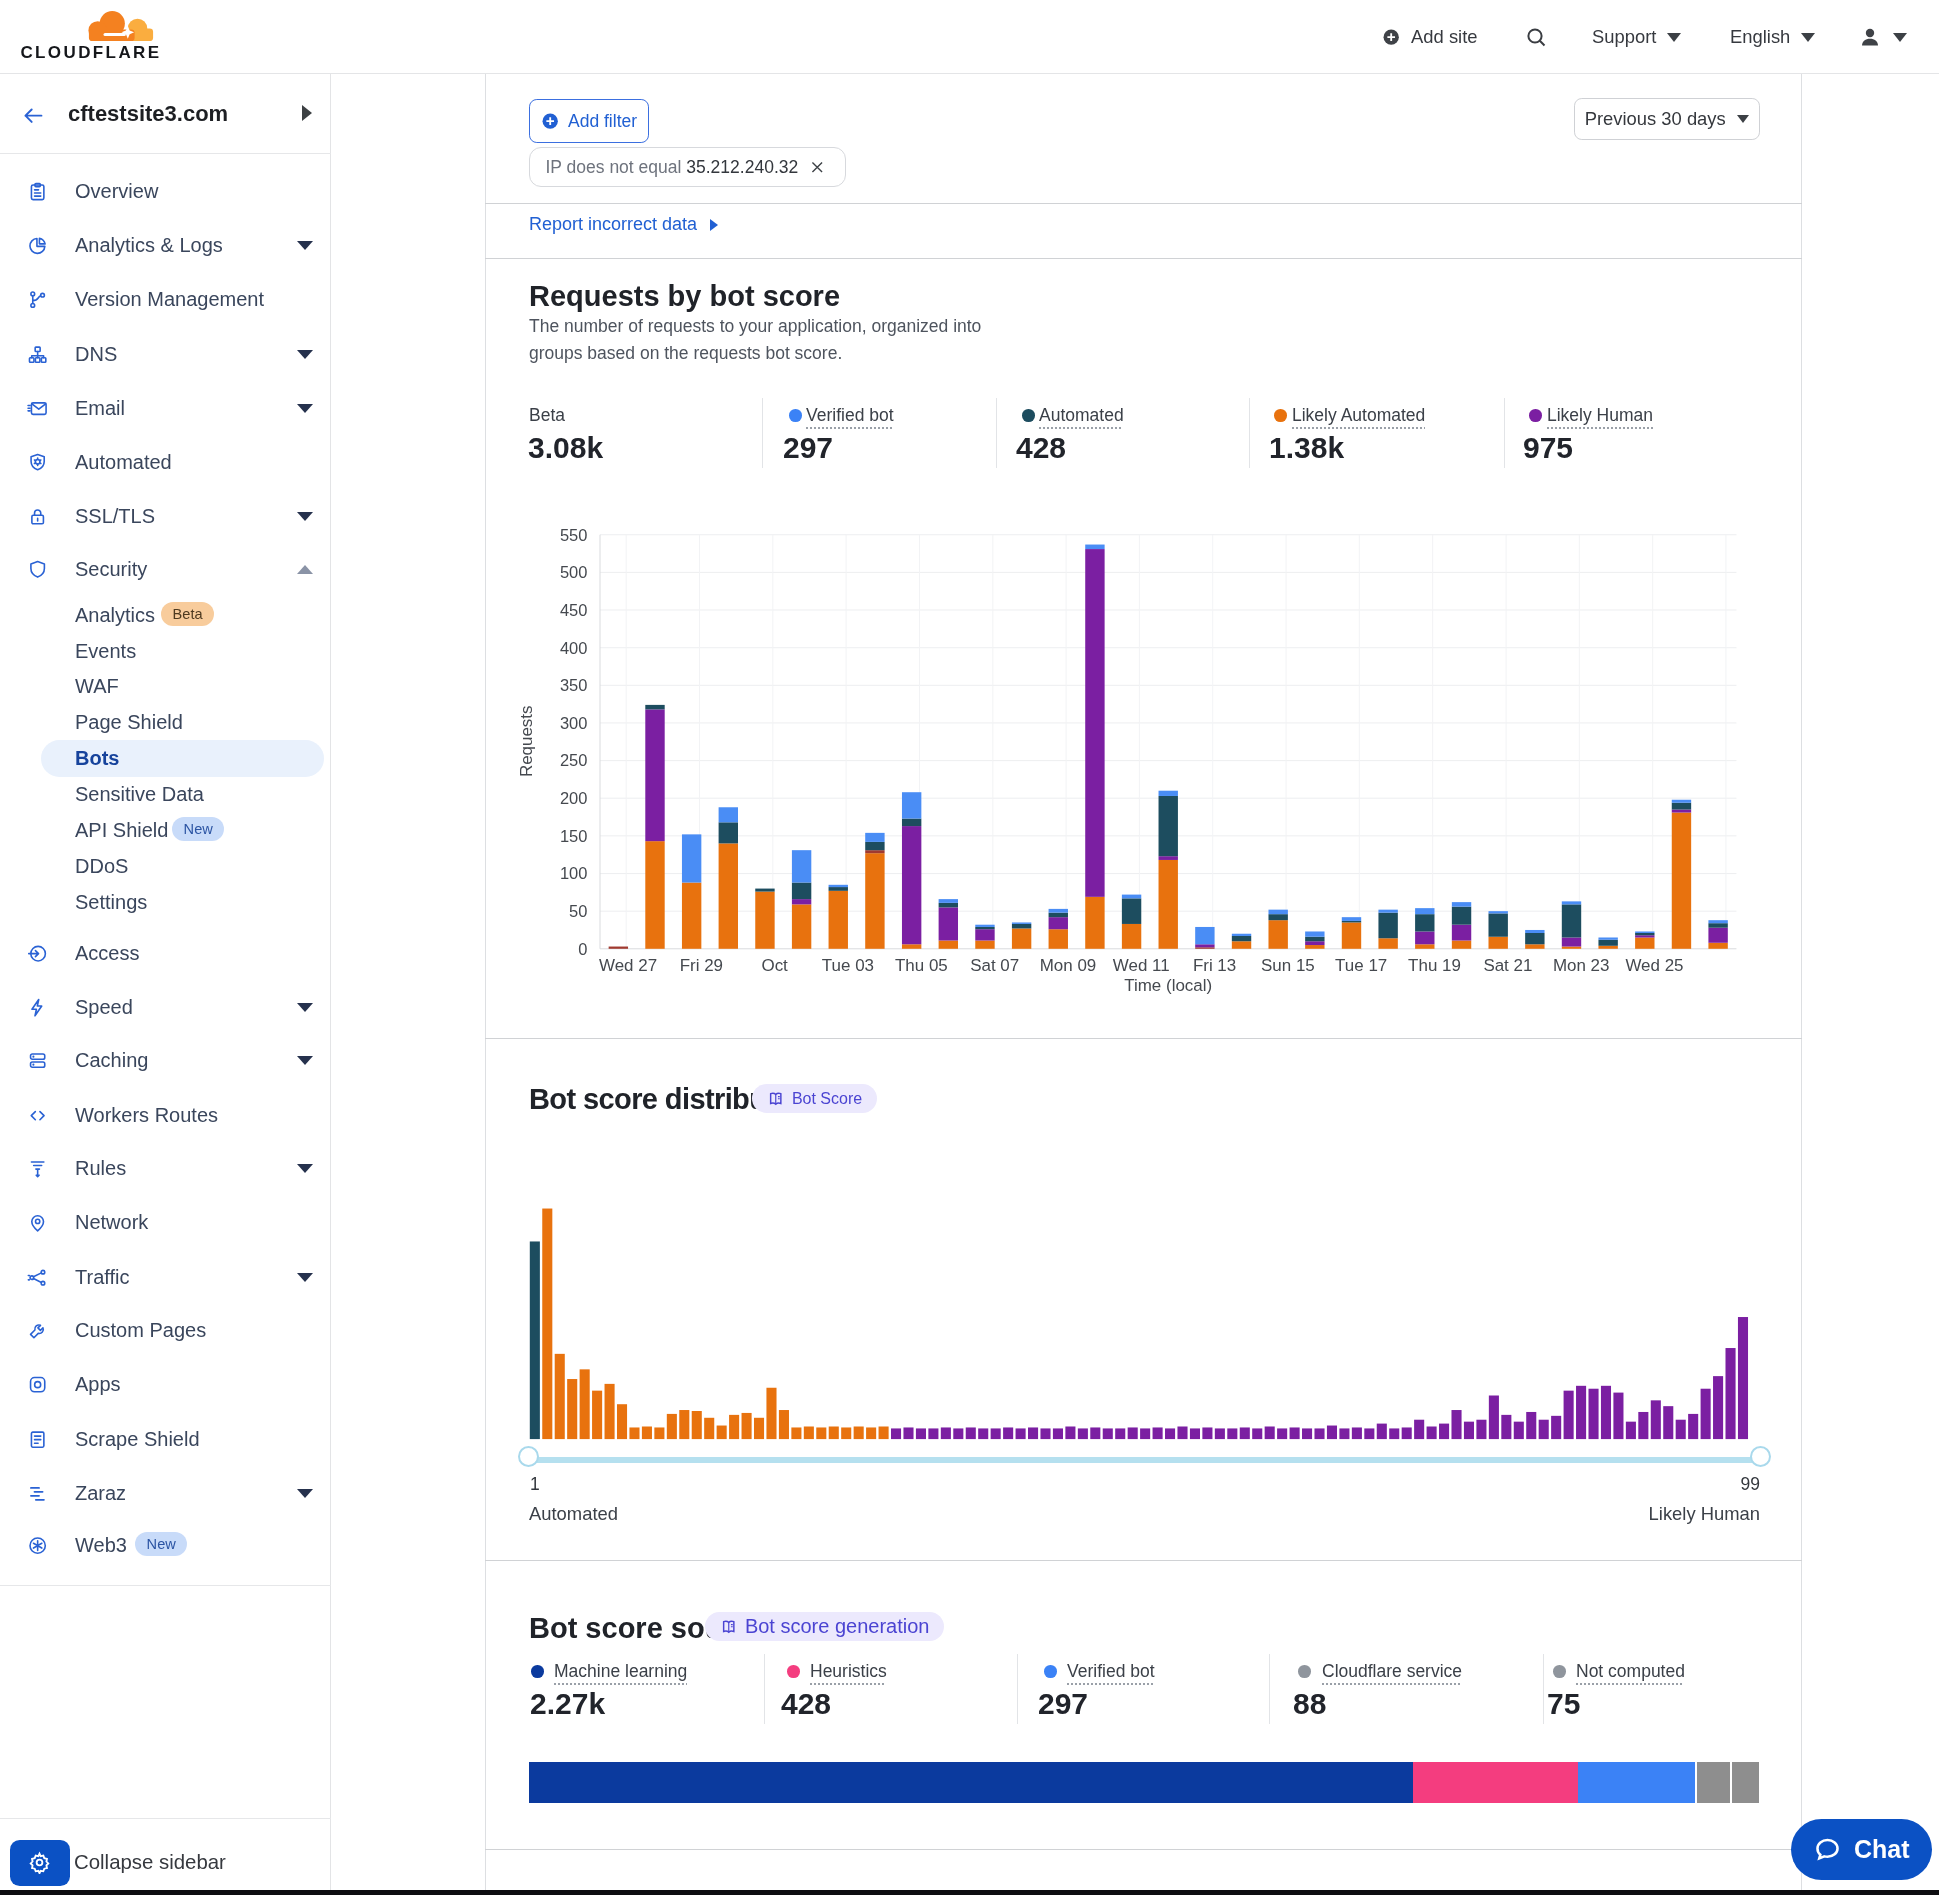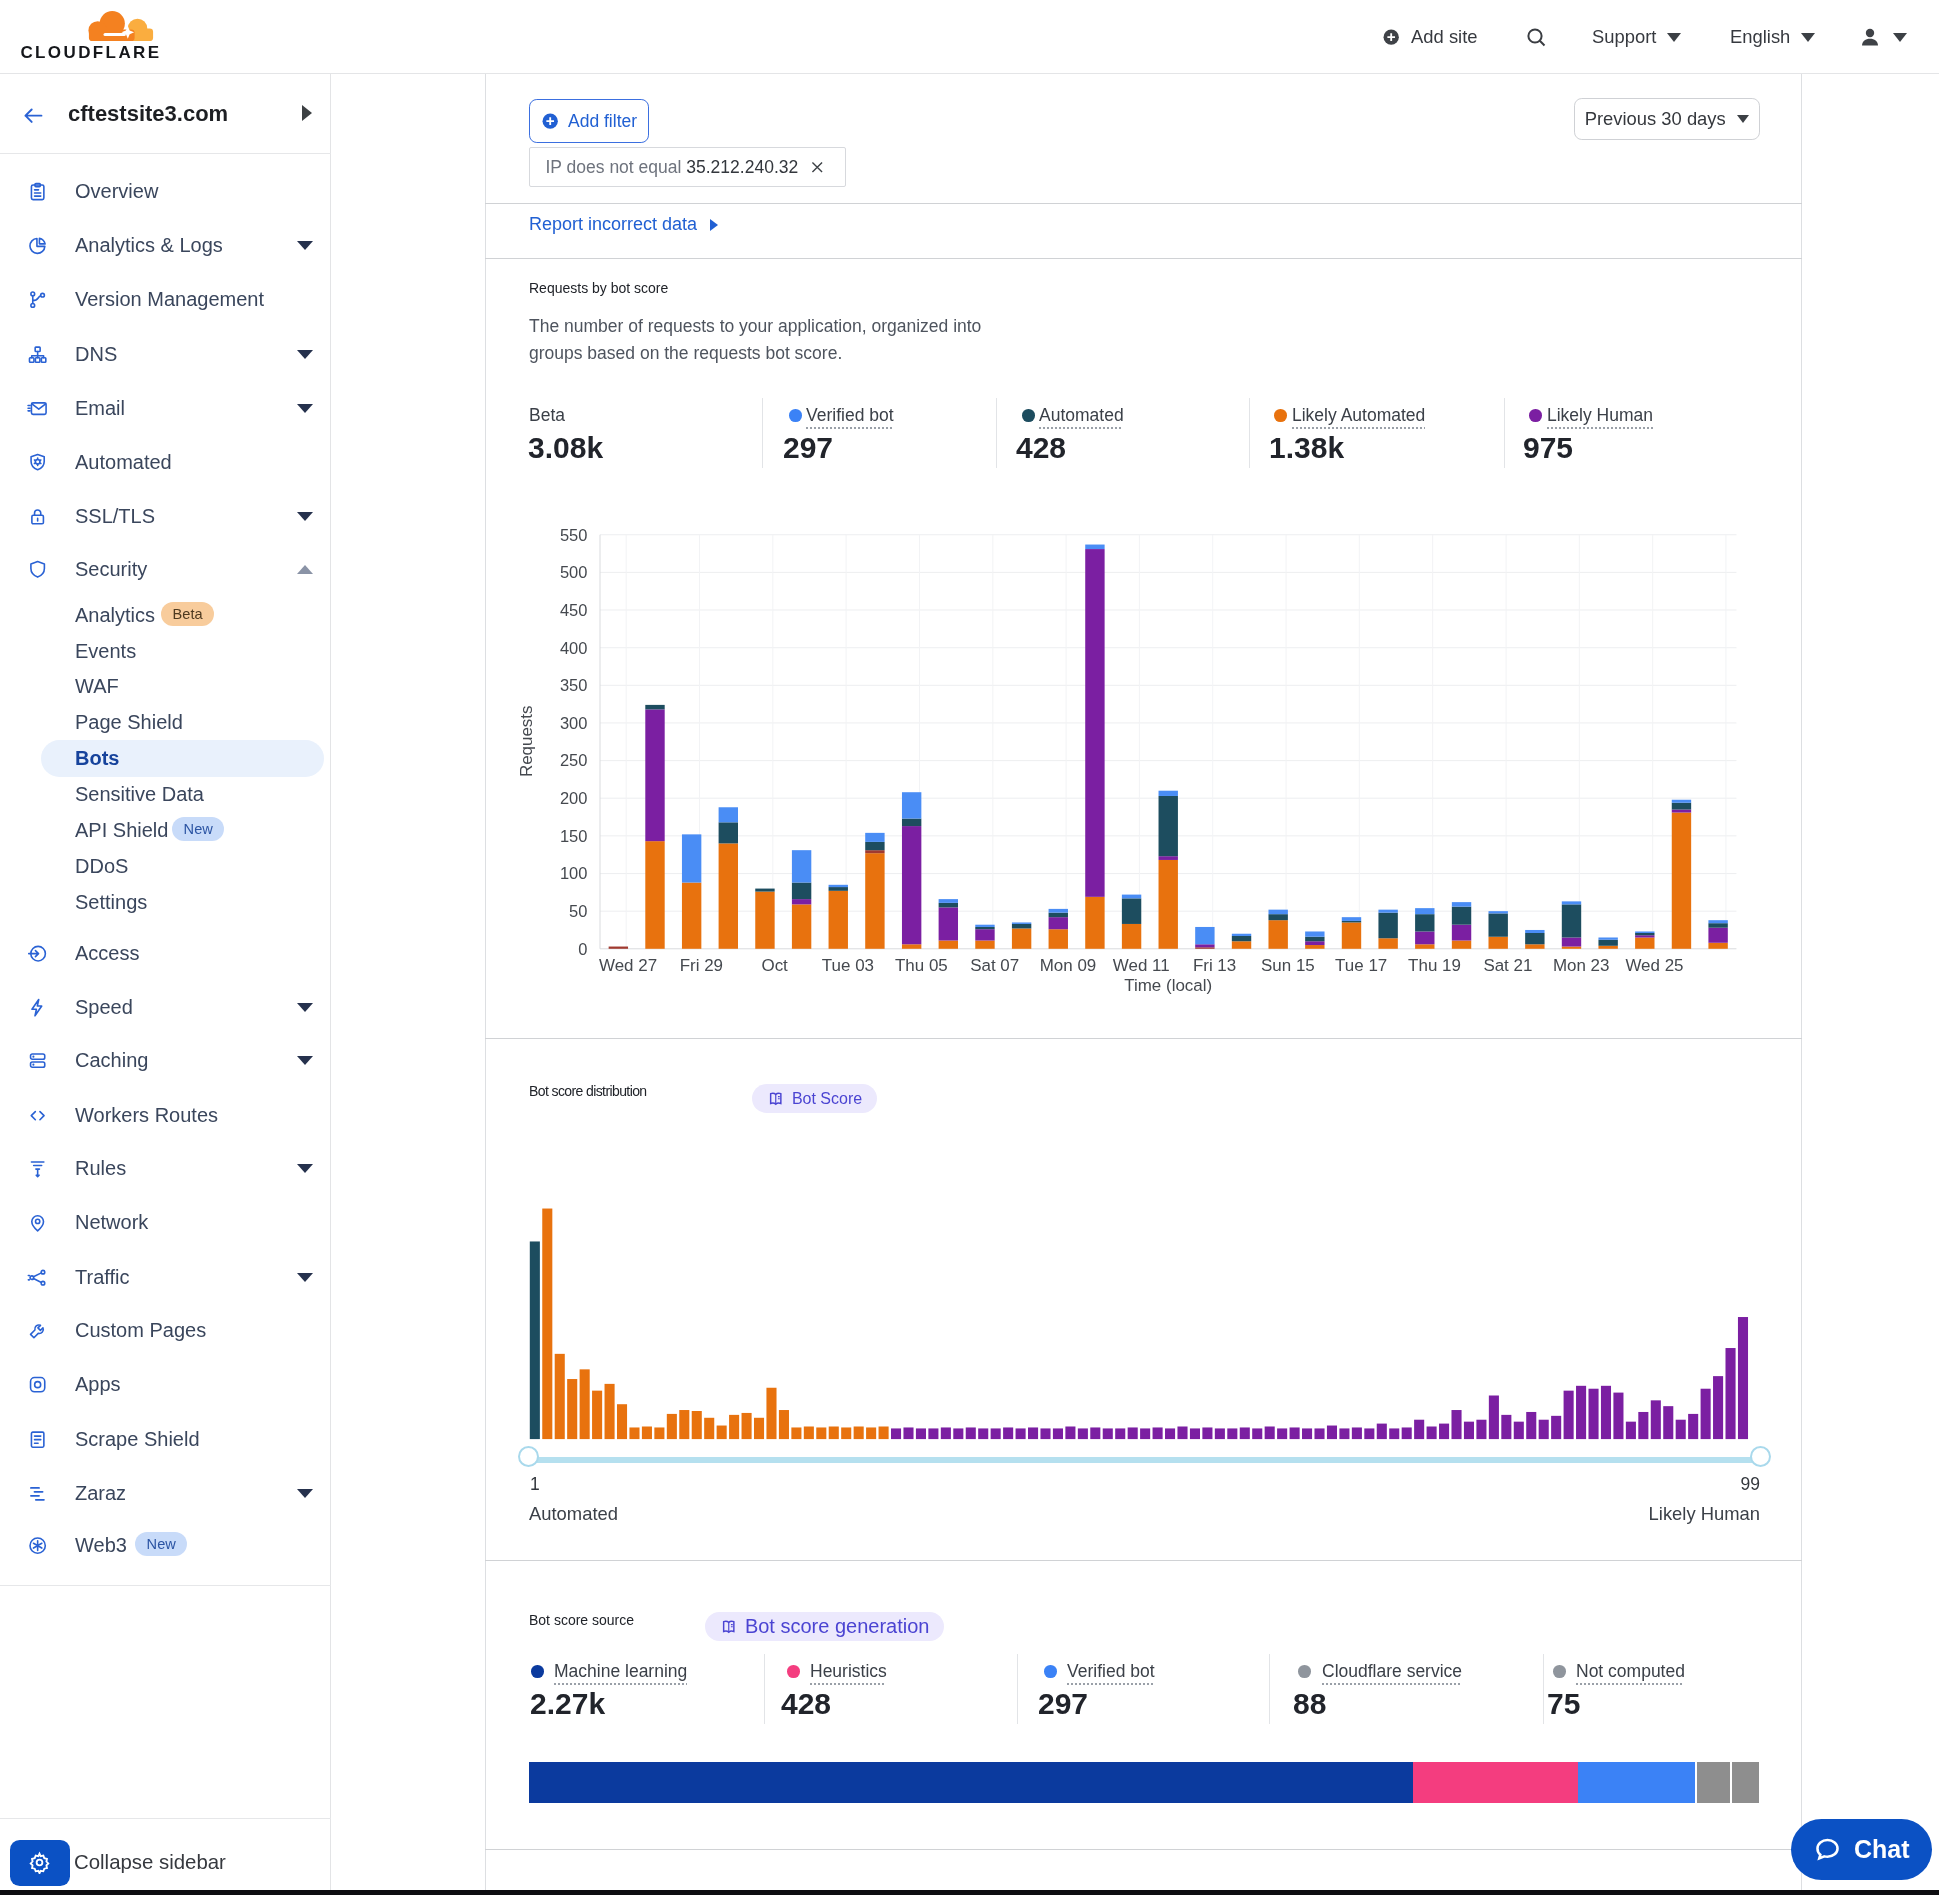--- a/index.html
+++ b/index.html
@@ -11,21 +11,21 @@
 
 #side{position:absolute;left:0;top:74px;width:331px;height:1821px;background:#fff;border-right:1px solid #e3e4e6}
 .sitem{position:absolute;left:0;width:331px;height:39px;display:flex;align-items:center}
 .slab{position:absolute;left:75px;font-size:20px;color:#3a465c;white-space:nowrap}
 .scaret{position:absolute;left:297px;width:0;height:0;border-left:8.2px solid transparent;border-right:8.2px solid transparent;border-top:9.7px solid #25314d}
 .sub .slab{font-size:20px}
 .badge{position:absolute;font-size:14.6px;padding:3.9px 11.6px;border-radius:969px;white-space:nowrap}
 
 #panel{position:absolute;left:485px;top:74px;width:1317px;height:1821px;background:#fff;border-left:1px solid #dddfe2;border-right:1px solid #dddfe2}
 .divider{position:absolute;left:485px;width:1317px;height:1px;background:#d0d2d5}
-.title{position:absolute;font-size:14px;font-weight:400;color:#202329;white-space:nowrap}
+.title{position:absolute;font-size:29px;font-weight:700;color:#202329;white-space:nowrap}
 .para{position:absolute;font-size:17.5px;color:#4e545e;line-height:27px}
 .statlab{position:absolute;font-size:17.5px;color:#3b4048;white-space:nowrap}
 .statlab u{text-decoration-line:underline;text-decoration-style:dotted;text-decoration-color:#9aa0a8;text-decoration-thickness:1.9px;text-underline-offset:5.8px}
 .dot{position:absolute;width:12.6px;height:12.6px;border-radius:50%}
 .statval{position:absolute;font-size:30px;font-weight:700;color:#21242b;white-space:nowrap}
 .vsep{position:absolute;width:1px;background:#e2e4e7}
 </style></head>
 <body>
 <div id="page">
 
@@ -281,21 +281,21 @@
 <div class="divider" style="top:1849px"></div>
 
 <div class="abs" style="left:529px;top:99px;width:120px;height:44px;border:1.5px solid #3b6fe0;border-radius:7.8px;display:flex;align-items:center;justify-content:center;gap:8.7px">
   <svg width="18.4" height="18.4" viewBox="0 0 24 24">
         <circle cx="12" cy="12" r="10" fill="#2160d3"></circle>
         <path d="M12 7v10M7 12h10" stroke="#fff" stroke-width="2.4"></path>
       </svg>
   <span style="font-size:17.5px;color:#2160d3">Add filter</span>
 </div>
 
-<div class="abs" style="left:529px;top:147px;width:317px;height:40px;border:1px solid #d7d9dd;border-radius:2px;display:flex;align-items:center;padding:0 15.5px;gap:4.9px;white-space:nowrap">
+<div class="abs" style="left:529px;top:147px;width:317px;height:40px;border:1px solid #d7d9dd;border-radius:12px;display:flex;align-items:center;padding:0 15.5px;gap:4.9px;white-space:nowrap">
   <span style="font-size:17.5px;color:#6e737d">IP does not equal</span>
   <span style="font-size:17.5px;color:#33373d">35.212.240.32</span>
   <svg style="margin-left:5.8px" width="16.5" height="16.5" viewBox="0 0 24 24" stroke="#3c4045" stroke-width="2" fill="none">
         <path d="M5 5l14 14M19 5 5 19"></path>
       </svg>
 </div>
 
 <div class="abs" style="left:1574px;top:98px;width:186px;height:42px;border:1px solid #cfd1d5;border-radius:7.8px;display:flex;align-items:center;justify-content:center;gap:11.6px">
   <span style="font-size:18.4px;color:#35383d">Previous 30 days</span>
   <span class="caret" style="border-left-width:6.8px;border-right-width:6.8px;border-top-width:8.7px"></span>

